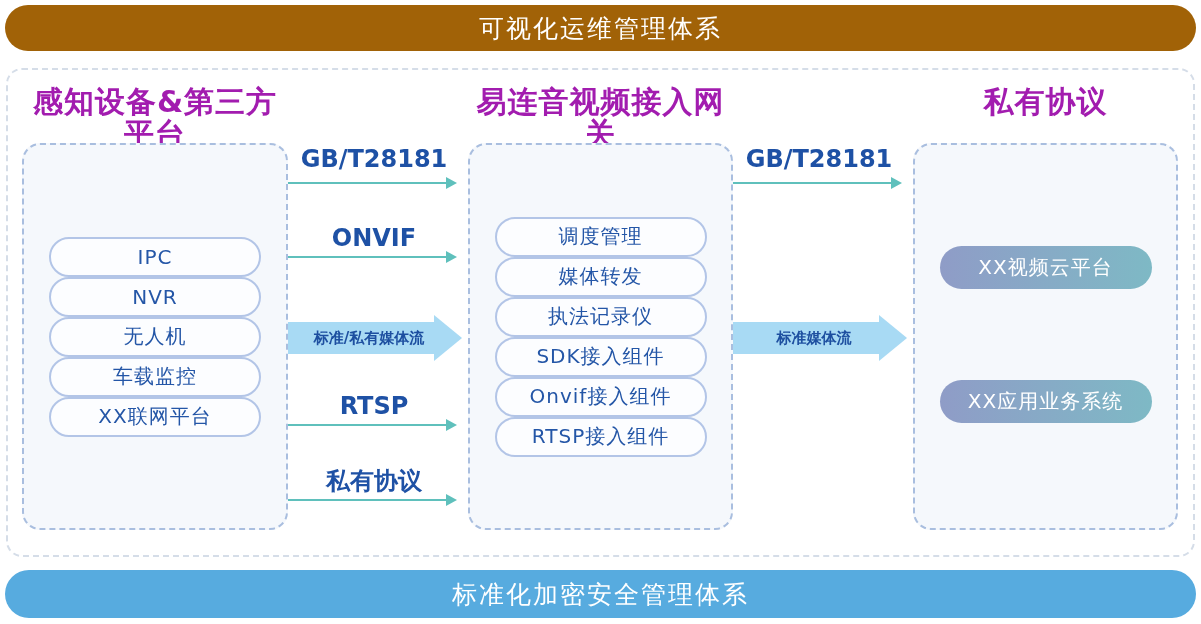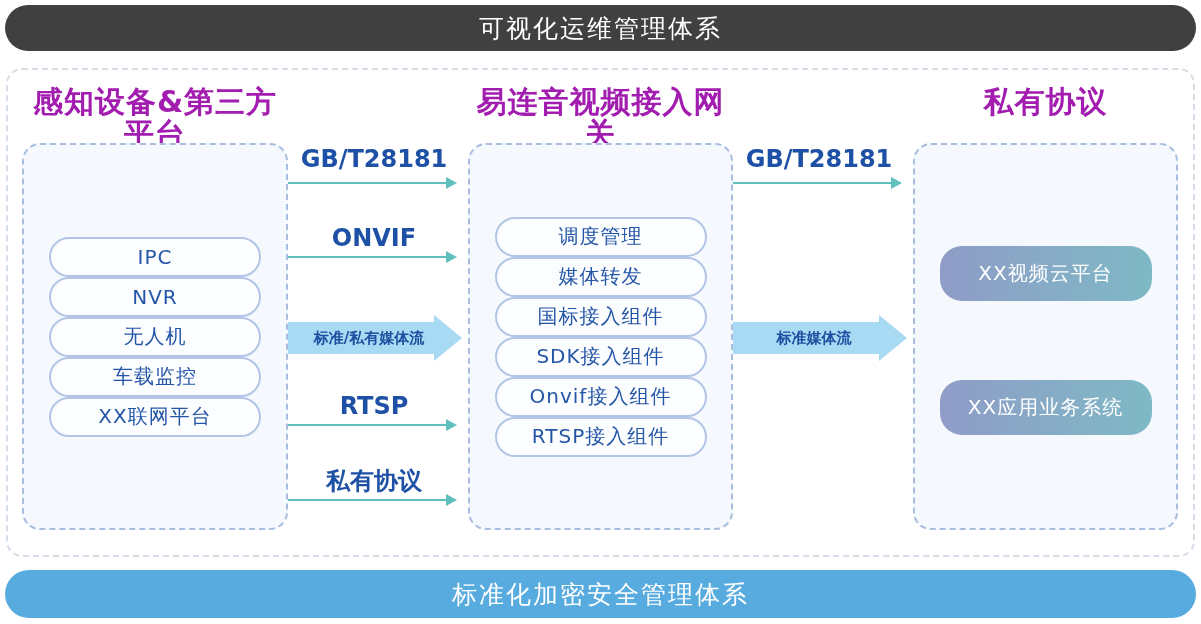--- a/index.html
+++ b/index.html
@@ -9,21 +9,21 @@
     background: #ffffff;
   }
   .canvas { position: relative; width: 1201px; height: 624px; background: #ffffff; overflow: hidden; }
 
   
   .banner {
     position: absolute; left: 5px; width: 1191px; height: 46px;
     border-radius: 24px; display: flex; align-items: center; justify-content: center;
     color: #ffffff; font-size: 25px; letter-spacing: 2px; font-weight: 500;
   }
-  .banner-top { top: 5px; background: #404040; }
+  .banner-top { top: 5px; background: #a16207; }
   .banner-bottom { top: 570px; height: 48px; background: #57ABDF; }
 
   
   .outer-frame {
     position: absolute; left: 6px; top: 68px; width: 1189px; height: 489px;
     border: 2px dashed #D5DDE8; border-radius: 16px; background: #ffffff;
   }
 
   
   .col-header {
@@ -51,21 +51,21 @@
   .pill {
     width: 212px; height: 40px; background: #FCFDFF;
     border: 2px solid #B3C5E7; border-radius: 21px;
     display: flex; align-items: center; justify-content: center;
     font-size: 20px; color: #2456A7; font-weight: 500; letter-spacing: 1px;
   }
 
   
   .gpill {
     position: absolute; left: 50%; transform: translateX(-50%);
-    width: 212px; height: 55px; border-radius: 22px;
+    width: 212px; height: 43px; border-radius: 22px;
     background: linear-gradient(90deg, #8F9CC7 0%, #7EB9C5 100%);
     color: #ffffff; font-size: 20px; letter-spacing: 1px;
     display: flex; align-items: center; justify-content: center;
   }
   .gpill.p1 { top: 101px; }
   .gpill.p2 { top: 235px; }
 
   
   .flow-label {
     position: absolute; width: 172px; text-align: center;
@@ -110,21 +110,21 @@
       <div class="pill">无人机</div>
       <div class="pill">车载监控</div>
       <div class="pill">XX联网平台</div>
     </div>
   </div>
 
   <div class="inner-box gateway">
     <div class="pill-col">
       <div class="pill">调度管理</div>
       <div class="pill">媒体转发</div>
-      <div class="pill">国标接入组件</div>
+      <div class="pill">执法记录仪</div>
       <div class="pill">SDK接入组件</div>
       <div class="pill">Onvif接入组件</div>
       <div class="pill">RTSP接入组件</div>
     </div>
   </div>
 
   <div class="inner-box upper">
     <div class="gpill p1">XX视频云平台</div>
     <div class="gpill p2">XX应用业务系统</div>
   </div>

